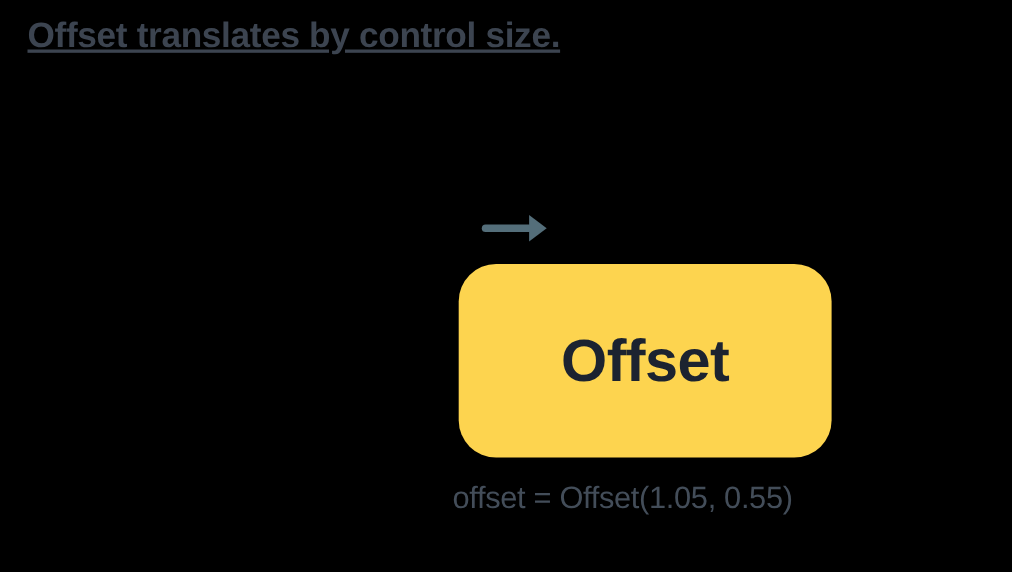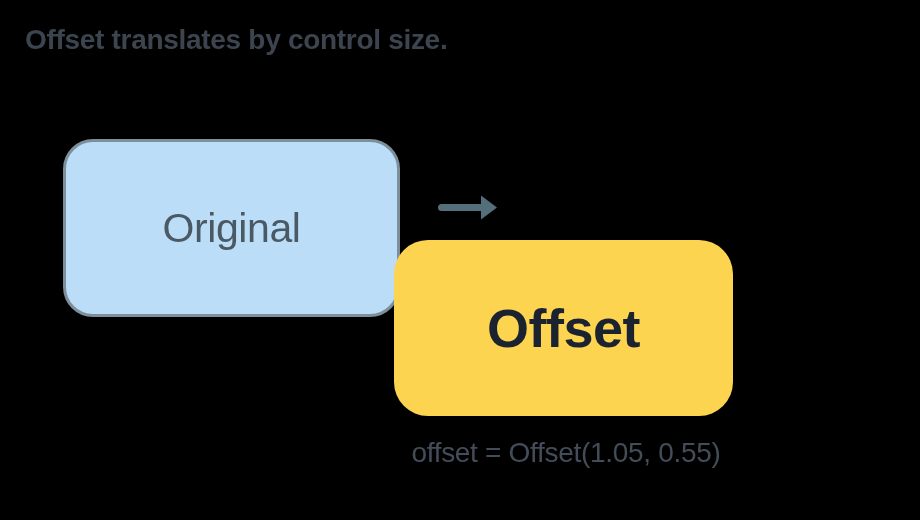--- a/index.html
+++ b/index.html
@@ -11,26 +11,27 @@
     position: relative;
     width: 920px;
     height: 520px;
     overflow: hidden;
     background: var(--color-background, #000000);
     font-family: "Liberation Sans", sans-serif;
   }
   .title {
     position: absolute;
     left: 25px;
-    top: 24px;
-    font-size: 28px;
+    top: 14px;
+    font-size: 32px;
     font-weight: 600;
     letter-spacing: -0.3px;
     color: var(--color-title-text, #3C4450);
     white-space: nowrap;
+    text-decoration: underline;
   }
   .box {
     position: absolute;
     display: flex;
     align-items: center;
     justify-content: center;
     box-sizing: border-box;
   }
   .box-original {
     left: 63px;
@@ -50,21 +51,21 @@
   .arrow {
     position: absolute;
     left: 437px;
     top: 195px;
     width: 61px;
     height: 25px;
   }
   .arrow .shaft { fill: var(--color-arrow, #546E7A); }
   .arrow .head  { fill: var(--color-arrow, #546E7A); }
   .box-offset {
-    left: 394px;
+    left: 417px;
     top: 240px;
     width: 339px;
     height: 176px;
     background: var(--color-offset-fill, #FDD44F);
     border-radius: 34px;
   }
   .offset-label {
     font-size: 54px;
     font-weight: 800;
     letter-spacing: -0.5px;
@@ -83,23 +84,20 @@
     white-space: nowrap;
   }
 </style>
 </head>
 <body>
 
 <div class="stage">
 
   <div class="title">Offset translates by control size.</div>
 
-  <div class="box box-original">
-    <span class="original-label">Original</span>
-  </div>
 
   <svg class="arrow" viewBox="0 0 61 25" xmlns="http://www.w3.org/2000/svg">
     <rect class="shaft" x="1" y="9" width="46" height="7" rx="3.5"></rect>
     <polygon class="head" points="44,0.5 60,12.5 44,24.5"></polygon>
   </svg>
 
   <div class="box box-offset">
     <span class="offset-label">Offset</span>
   </div>
 

